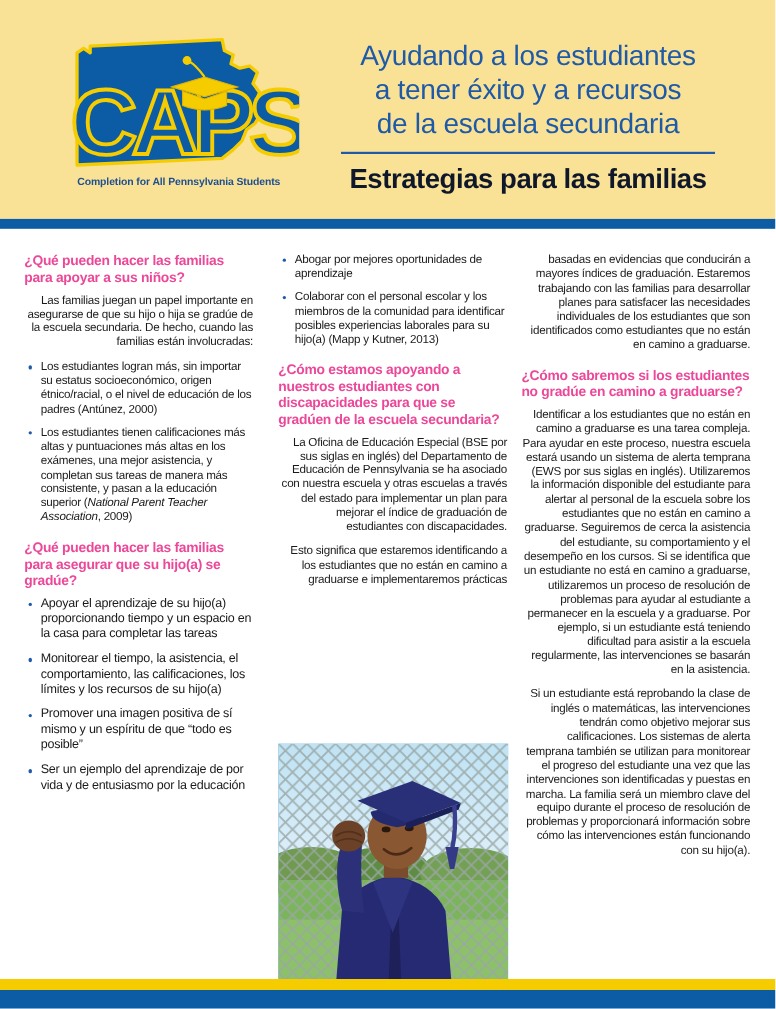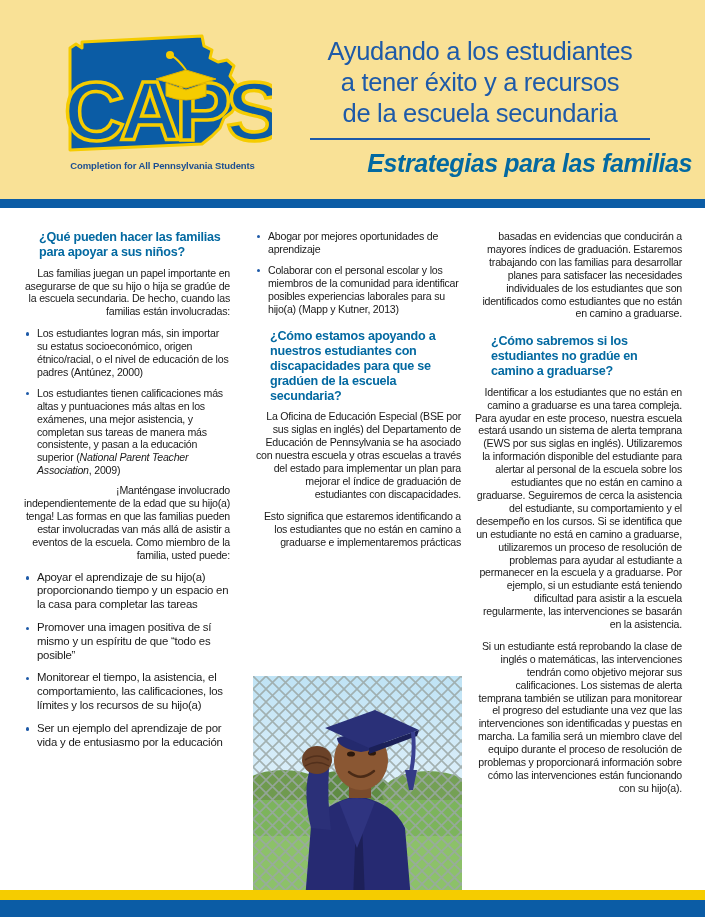--- a/index.html
+++ b/index.html
@@ -69,54 +69,52 @@
   }
   #header-divider {
     margin: 9px auto 0 auto;
     width: 340px;
     height: 2px;
     background: #1e5aa8;
   }
   #header-subtitle {
     margin-top: 9px;
     font-family: "Liberation Sans", sans-serif;
-    font-style: italic;
     font-weight: bold;
     font-size: 25px;
     line-height: 28px;
-    color: #0369a1;
+    color: #0f172a;
     letter-spacing: -0.4px;
     white-space: nowrap;
-    text-align: right;
   }
 
   
   #columns {
     position: absolute;
     left: 0;
     top: 208px;
     width: 705px;
     height: 682px;
   }
   .col {
     position: absolute;
     top: 22px;
     width: 208px;
   }
   #col1 { left: 22px; }
   #col2 { left: 253px; }
   #col3 { left: 474px; }
 
   h2.sec-head {
-    margin: 0 0 7px 17px;
+    margin: 0 0 7px 0;
     font-family: "Liberation Sans", sans-serif;
     font-size: 12.6px;
     line-height: 14.8px;
     font-weight: bold;
-    color: #0369a1;
+    color: #ec4899;
     letter-spacing: -0.25px;
   }
   h2.sec-head.spaced { margin-top: 14px; }
 
   p.body {
     margin: 0 0 9px 0;
     font-family: "Liberation Sans", sans-serif;
     font-size: 10.6px;
     line-height: 12.9px;
     color: #1a1a1a;
@@ -220,25 +218,25 @@
 <div id="columns">
 
   <div class="col" id="col1">
     <h2 class="sec-head">¿Qué pueden hacer las familias para apoyar a sus niños?</h2>
     <p class="body">Las familias juegan un papel importante en asegurarse de que su hijo o hija se gradúe de la escuela secundaria. De hecho, cuando las familias están involucradas:</p>
     <ul class="bullets">
       <li>Los estudiantes logran más, sin importar su estatus socioeconómico, origen étnico/racial, o el nivel de educación de los padres (Antúnez, 2000)</li>
       <li><span>Los estudiantes tienen calificaciones más altas y puntuaciones más altas en los exámenes, una mejor asistencia, y completan sus tareas de manera más consistente, y pasan a la educación superior (</span><i>National Parent Teacher Association</i><span>, 2009)</span></li>
     </ul>
 
-    <p class="body">¡Manténgase involucrado independientemente de la edad que su hijo(a) tenga! Las formas en que las familias pueden estar involucradas van más allá de asistir a eventos de la escuela. Como miembro de la familia, usted puede:</p>
+    <h2 class="sec-head spaced">¿Qué pueden hacer las familias para asegurar que su hijo(a) se gradúe?</h2>
     <ul class="bullets big">
       <li>Apoyar el aprendizaje de su hijo(a) proporcionando tiempo y un espacio en la casa para completar las tareas</li>
+      <li>Monitorear el tiempo, la asistencia, el comportamiento, las calificaciones, los límites y los recursos de su hijo(a)</li>
       <li>Promover una imagen positiva de sí mismo y un espíritu de que “todo es posible”</li>
-      <li>Monitorear el tiempo, la asistencia, el comportamiento, las calificaciones, los límites y los recursos de su hijo(a)</li>
       <li>Ser un ejemplo del aprendizaje de por vida y de entusiasmo por la educación</li>
     </ul>
   </div>
 
   <div class="col" id="col2">
     <ul class="bullets">
       <li>Abogar por mejores oportunidades de aprendizaje</li>
       <li>Colaborar con el personal escolar y los miembros de la comunidad para identificar posibles experiencias laborales para su hijo(a) (Mapp y Kutner, 2013)</li>
     </ul>
 

